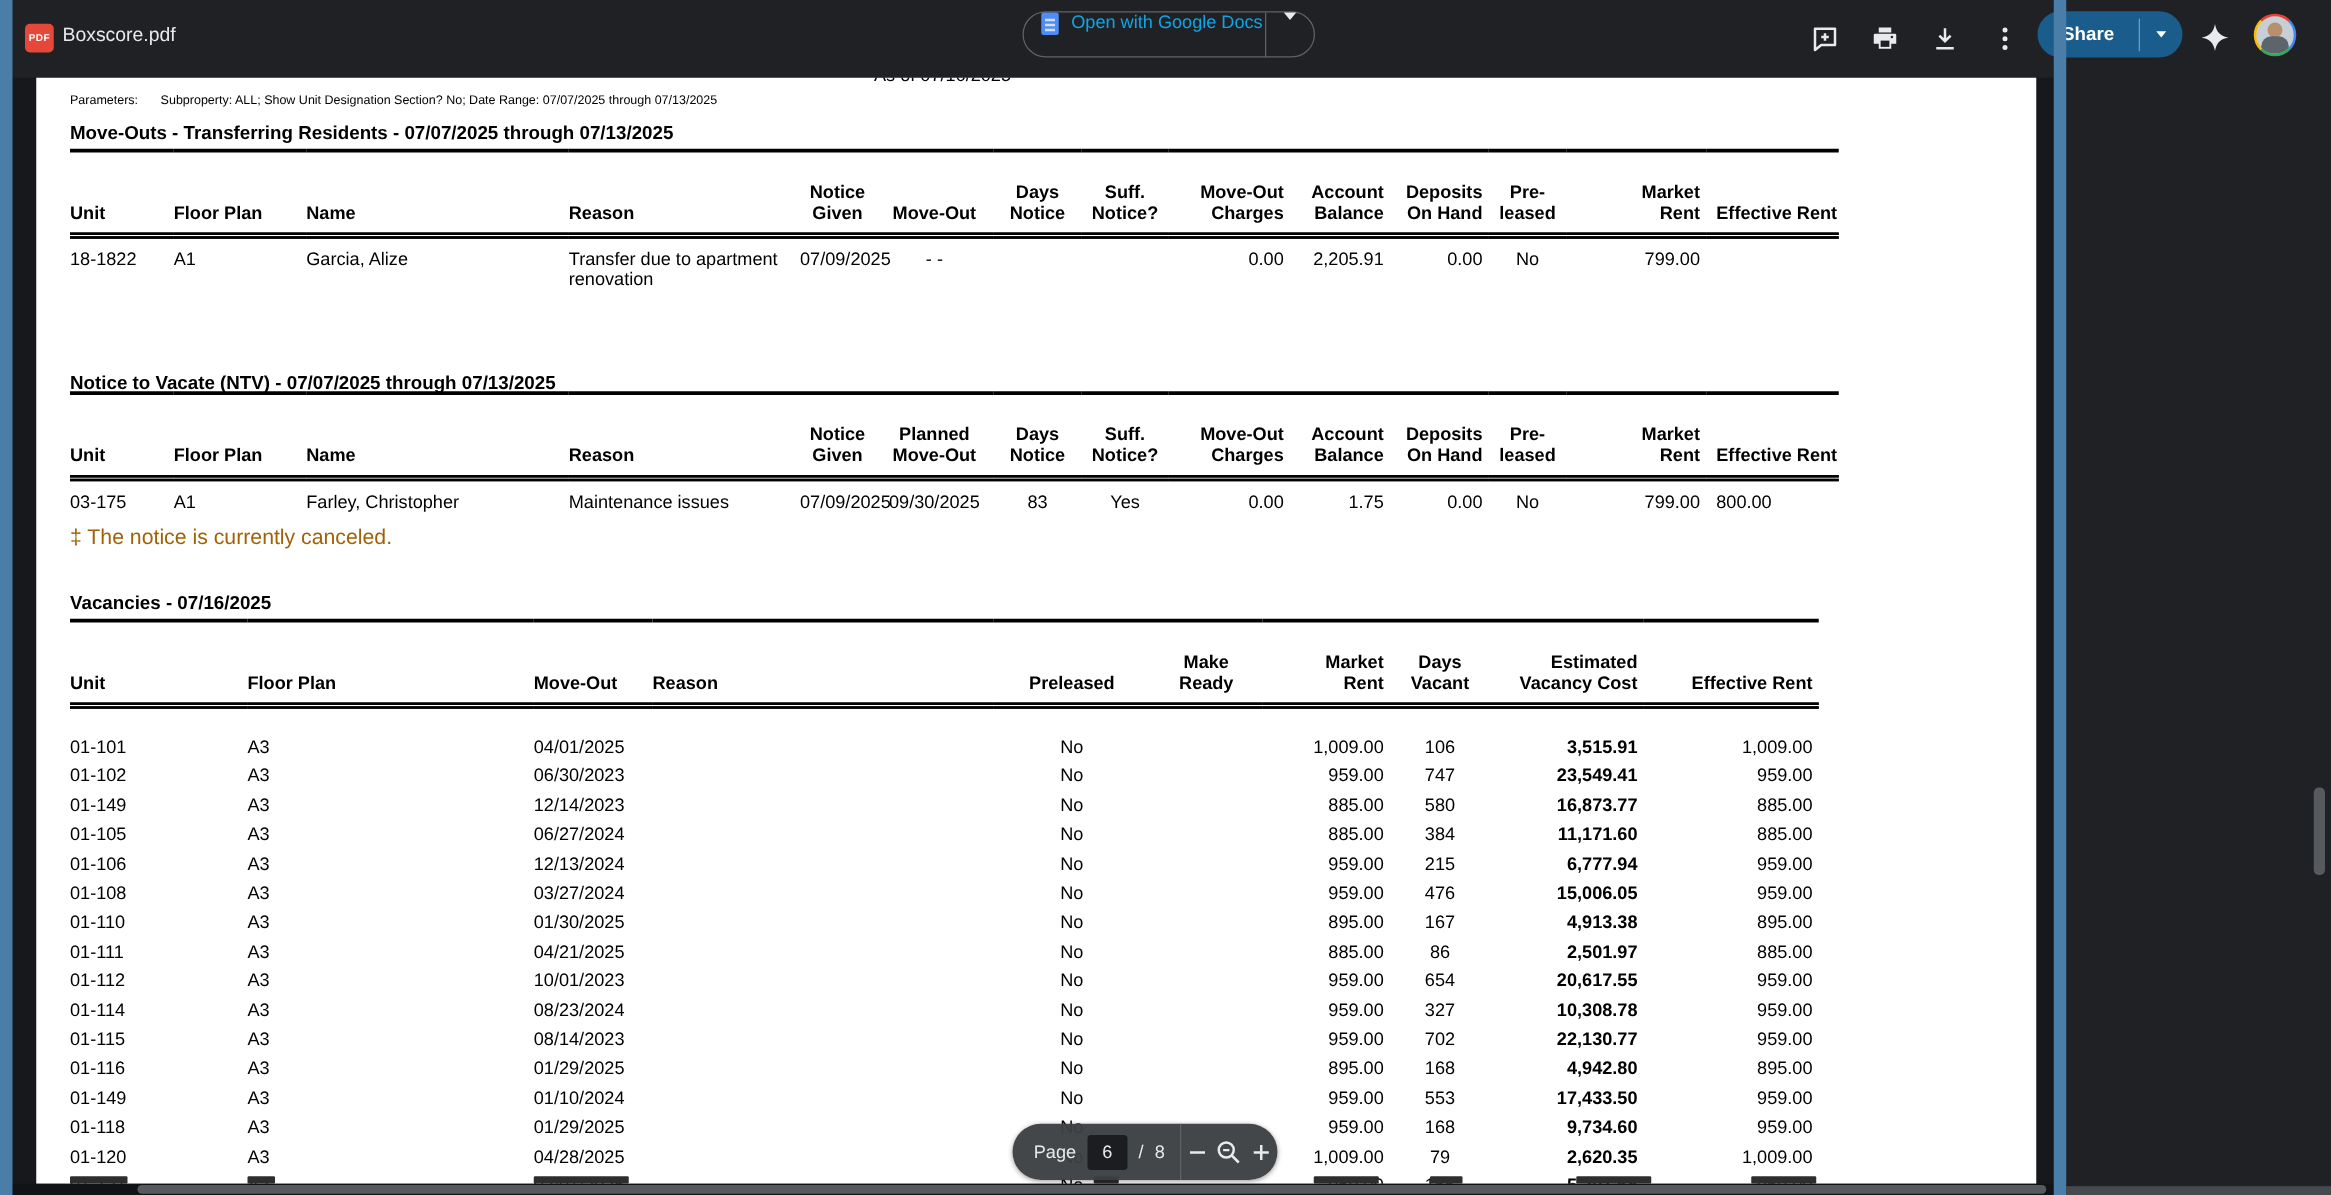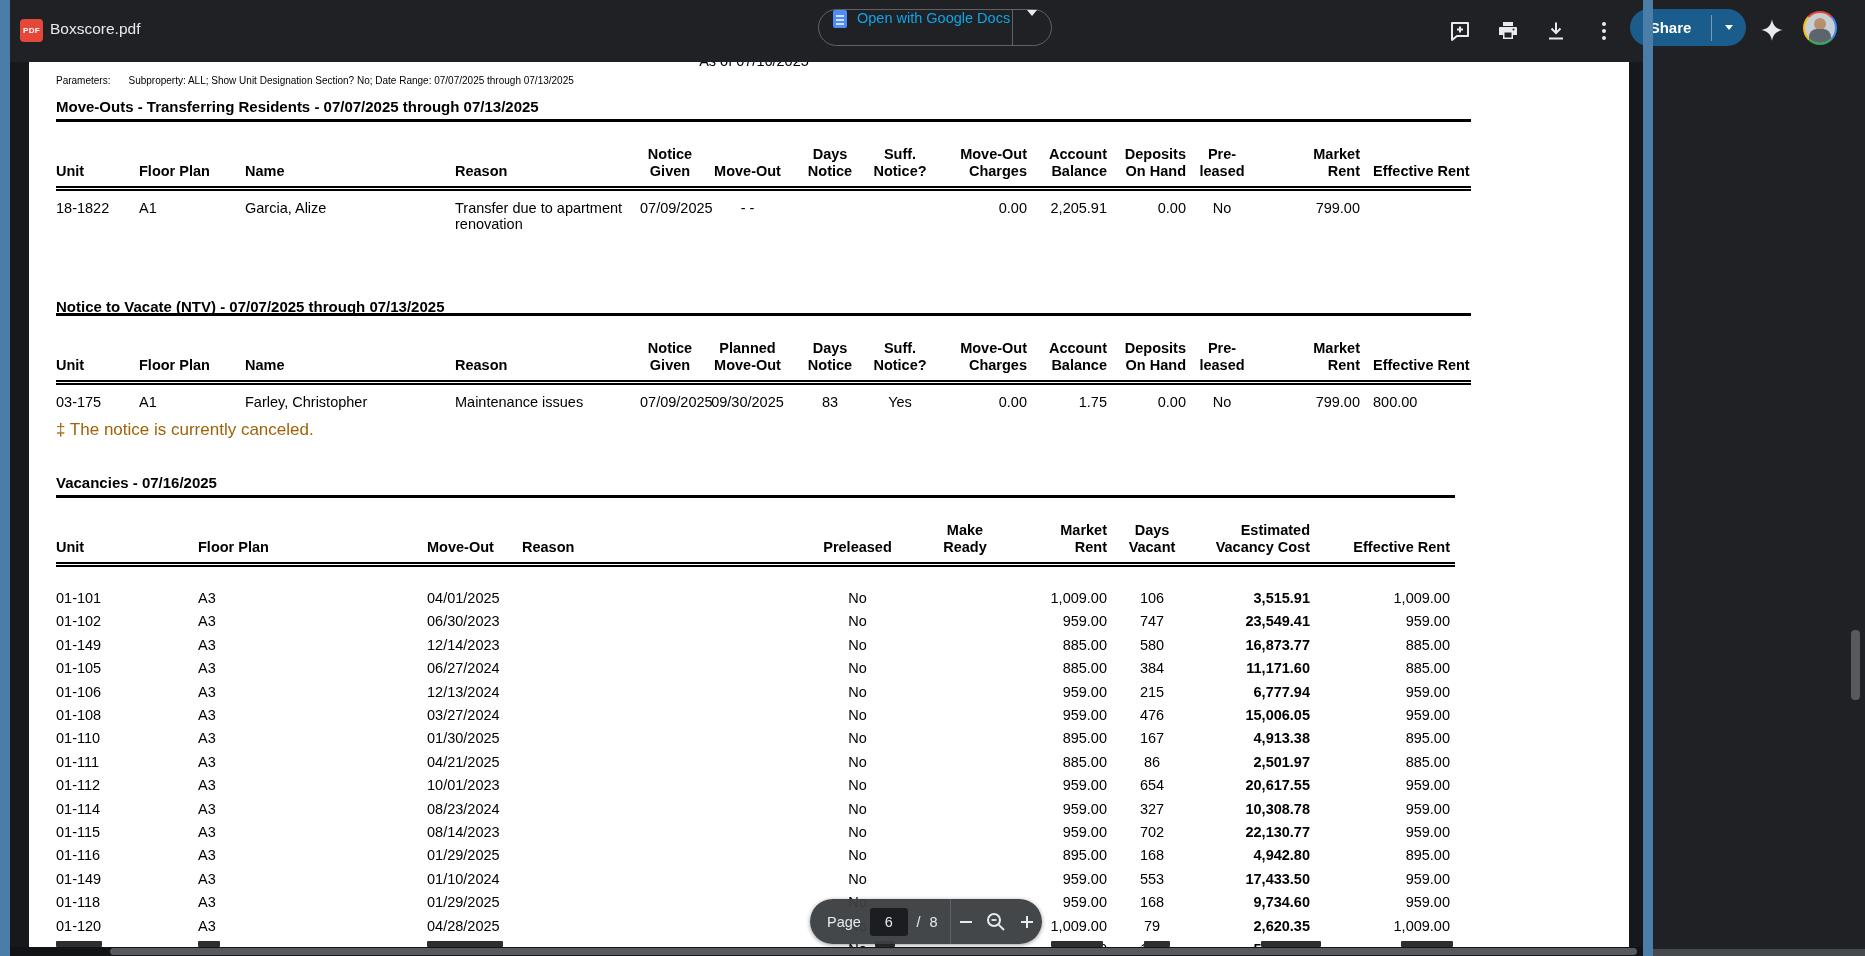--- a/index.html
+++ b/index.html
@@ -56,21 +56,21 @@
   td.wrap { white-space:normal; }
   .a-l { text-align:left; }
   .a-c { text-align:center; white-space:nowrap; }
   .a-r { text-align:right; padding-right:5px !important; white-space:nowrap; }
   .a-el { text-align:left; padding-left:8px !important; white-space:nowrap; }
   td.bold { font-weight:bold; }
 
   .remnant { position:absolute; top:879px; height:6px; background:#2e2e2e; border-radius:1px; }
 
   
-  .pagebar { position:absolute; left:810px; top:899px; width:232px; height:45px; background:rgba(60,64,67,.96);
+  .pagebar { position:absolute; left:810px; top:899px; width:212px; height:45px; background:rgba(60,64,67,.96);
              border-radius:23px; display:flex; align-items:center; z-index:20; color:#e8eaed; font-size:14.5px;
              box-shadow:0 1px 4px rgba(0,0,0,.4); }
   .pagebar .plabel { margin-left:17px; }
   .pagebox { width:42px; height:28px; background:#1c1d20; border-radius:3px; margin-left:9px; text-align:center;
              line-height:28px; color:#e8eaed; cursor:text; }
   .pslash { margin-left:9px; } .ptotal { margin-left:9px; }
   .pdiv { width:1px; height:45px; background:#5f6368; margin-left:12px; }
   .zbtn { width:34px; height:34px; display:flex; align-items:center; justify-content:center; cursor:pointer; }
 
   

